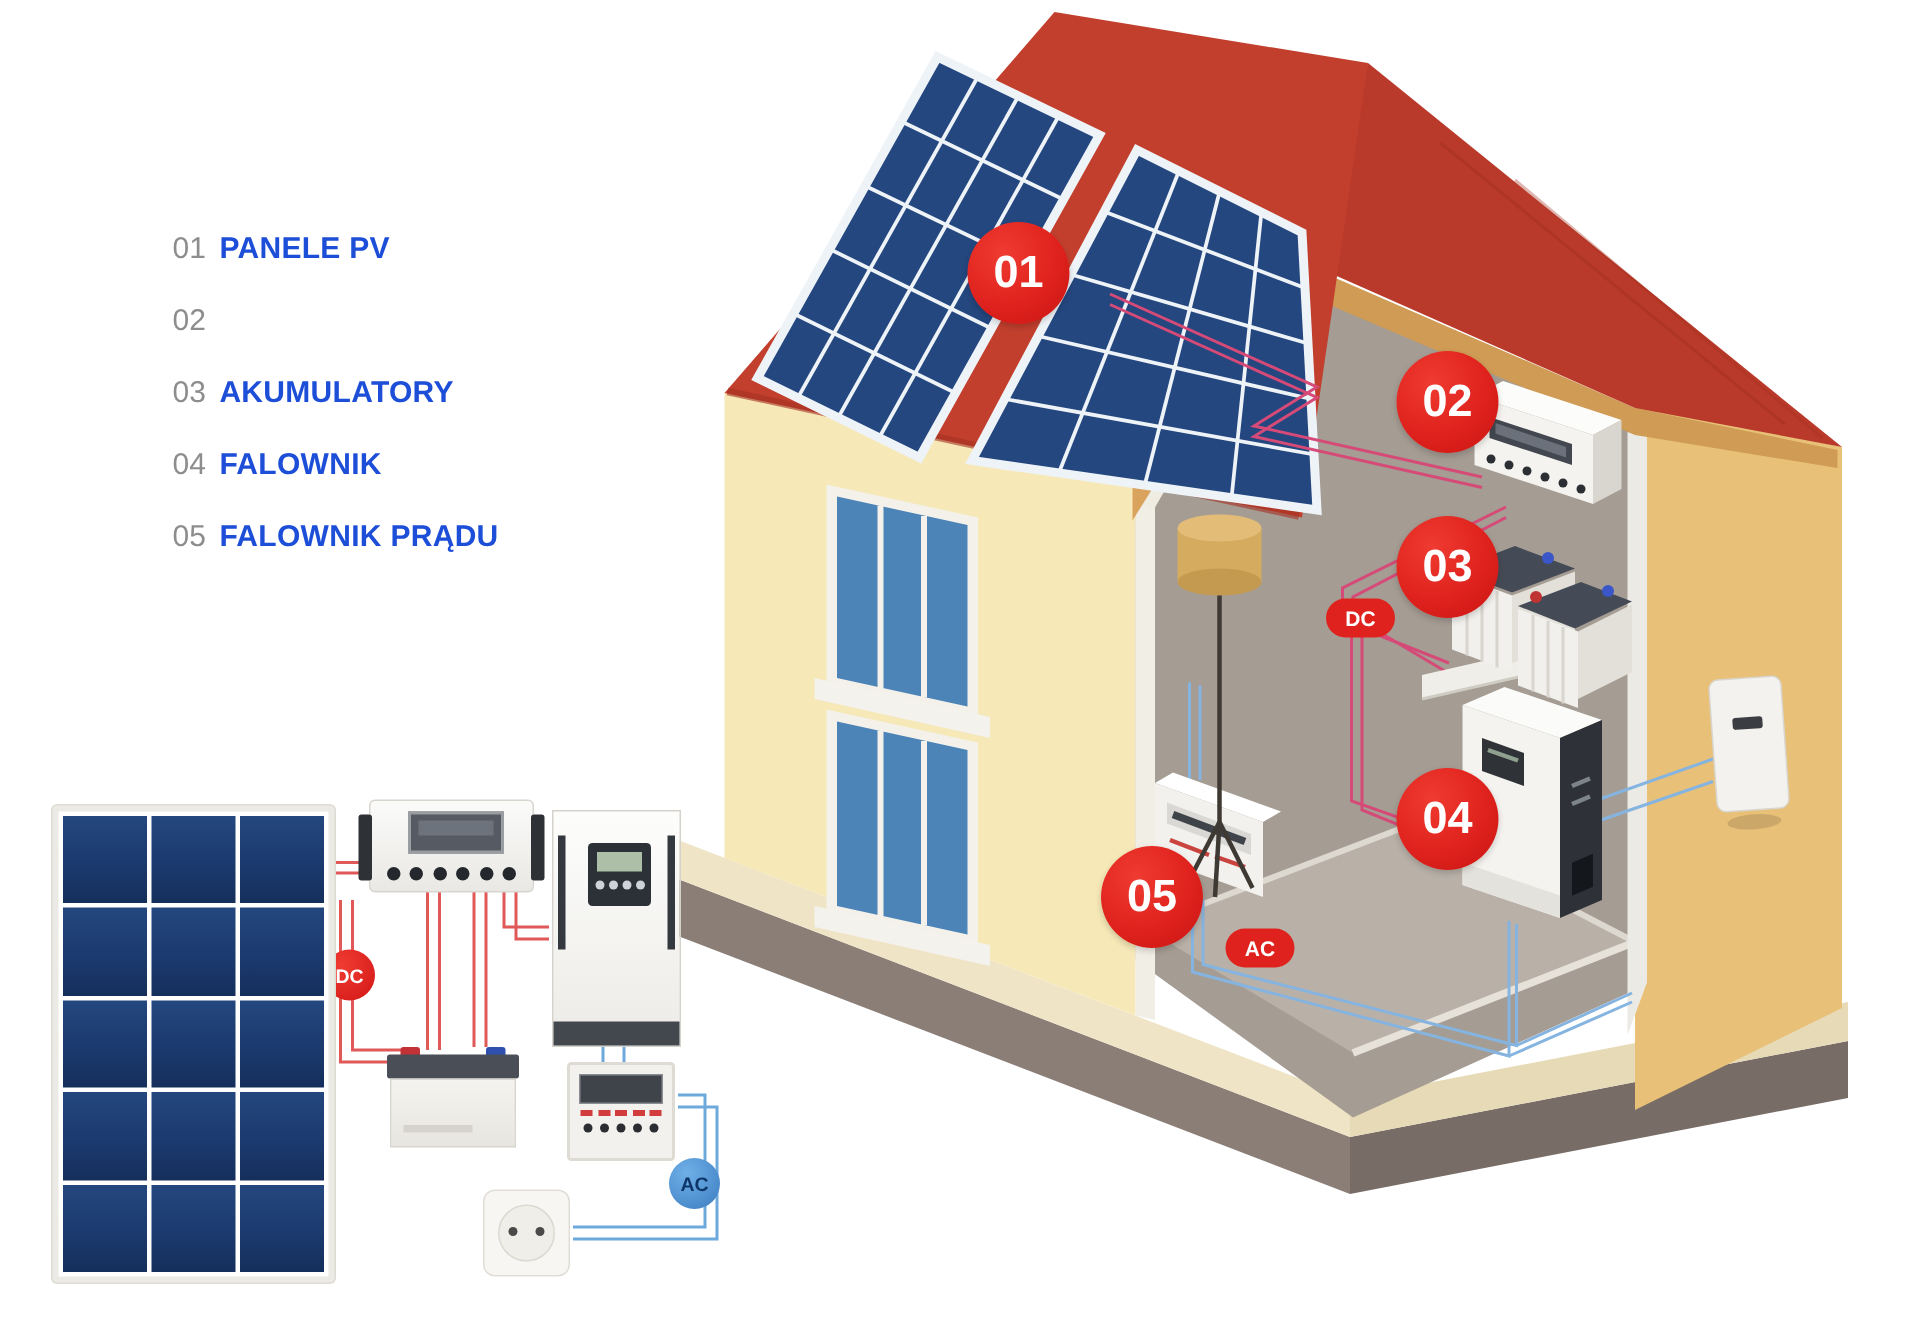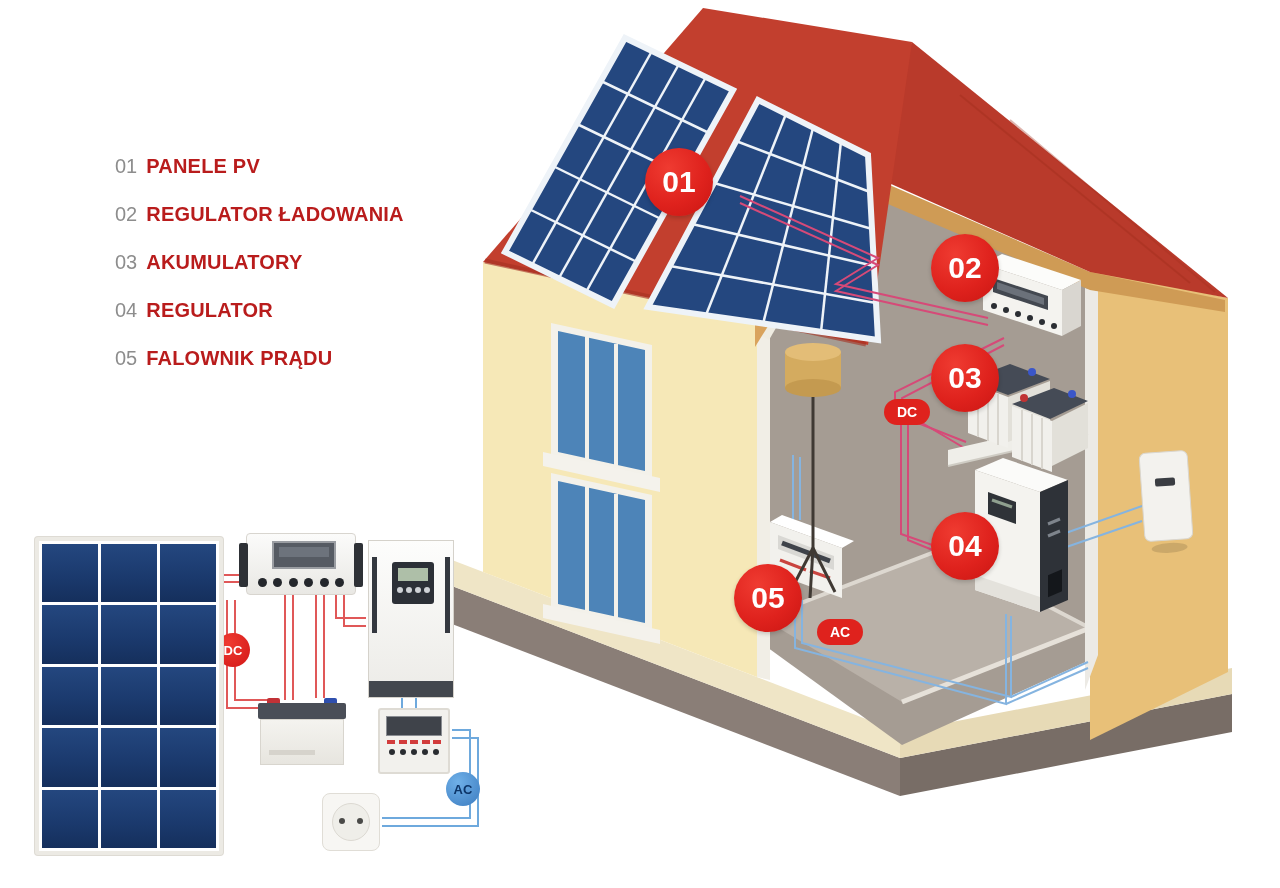--- a/index.html
+++ b/index.html
@@ -4,21 +4,21 @@
 <style>
   html,body{margin:0;padding:0;background:#ffffff;}
   .canvas{position:relative;width:1280px;height:888px;background:#ffffff;overflow:hidden;
           font-family:"Liberation Sans", sans-serif;}
   svg.art{position:absolute;left:0;top:0;width:1280px;height:888px;}
 
   
   .legend{position:absolute;left:115px;top:155px;}
   .legend-row{display:flex;align-items:baseline;margin-bottom:26px;font-size:20px;line-height:22px;}
   .legend-num{color:#8d8d8d;font-weight:400;margin-right:9px;}
-  .legend-label{color:#b91c1c;font-weight:700;letter-spacing:0.2px;}
+  .legend-label{color:#1d4ed8;font-weight:700;letter-spacing:0.2px;}
 
   
   .badge{position:absolute;width:68px;height:68px;border-radius:50%;
          background:radial-gradient(circle at 35% 30%, #ef3b31 0%, #df221d 55%, #c91512 100%);
          color:#fff;font-size:30px;font-weight:700;display:flex;align-items:center;justify-content:center;
          box-shadow:0 2px 4px rgba(0,0,0,0.18);}
   .pill{position:absolute;height:26px;min-width:46px;border-radius:13px;background:#df221d;
         color:#fff;font-size:14px;font-weight:700;display:flex;align-items:center;justify-content:center;
         padding:0 8px;box-sizing:border-box;}
   .mini{position:absolute;width:34px;height:34px;border-radius:50%;color:#fff;font-size:13px;font-weight:700;
@@ -279,29 +279,28 @@
     </g>
   </svg>
 
   <div class="legend">
     <div class="legend-row">
       <span class="legend-num">01</span>
       <span class="legend-label">PANELE PV</span>
     </div>
     <div class="legend-row">
       <span class="legend-num">02</span>
-      <span class="legend-label">REGULATOR ŁADOWANIA</span>
     </div>
     <div class="legend-row">
       <span class="legend-num">03</span>
       <span class="legend-label">AKUMULATORY</span>
     </div>
     <div class="legend-row">
       <span class="legend-num">04</span>
-      <span class="legend-label">REGULATOR</span>
+      <span class="legend-label">FALOWNIK</span>
     </div>
     <div class="legend-row">
       <span class="legend-num">05</span>
       <span class="legend-label">FALOWNIK PRĄDU</span>
     </div>
   </div>
 
   <div class="badge" style="left:645px;top:148px">01</div>
   <div class="badge" style="left:931px;top:234px">02</div>
   <div class="badge" style="left:931px;top:344px">03</div>

